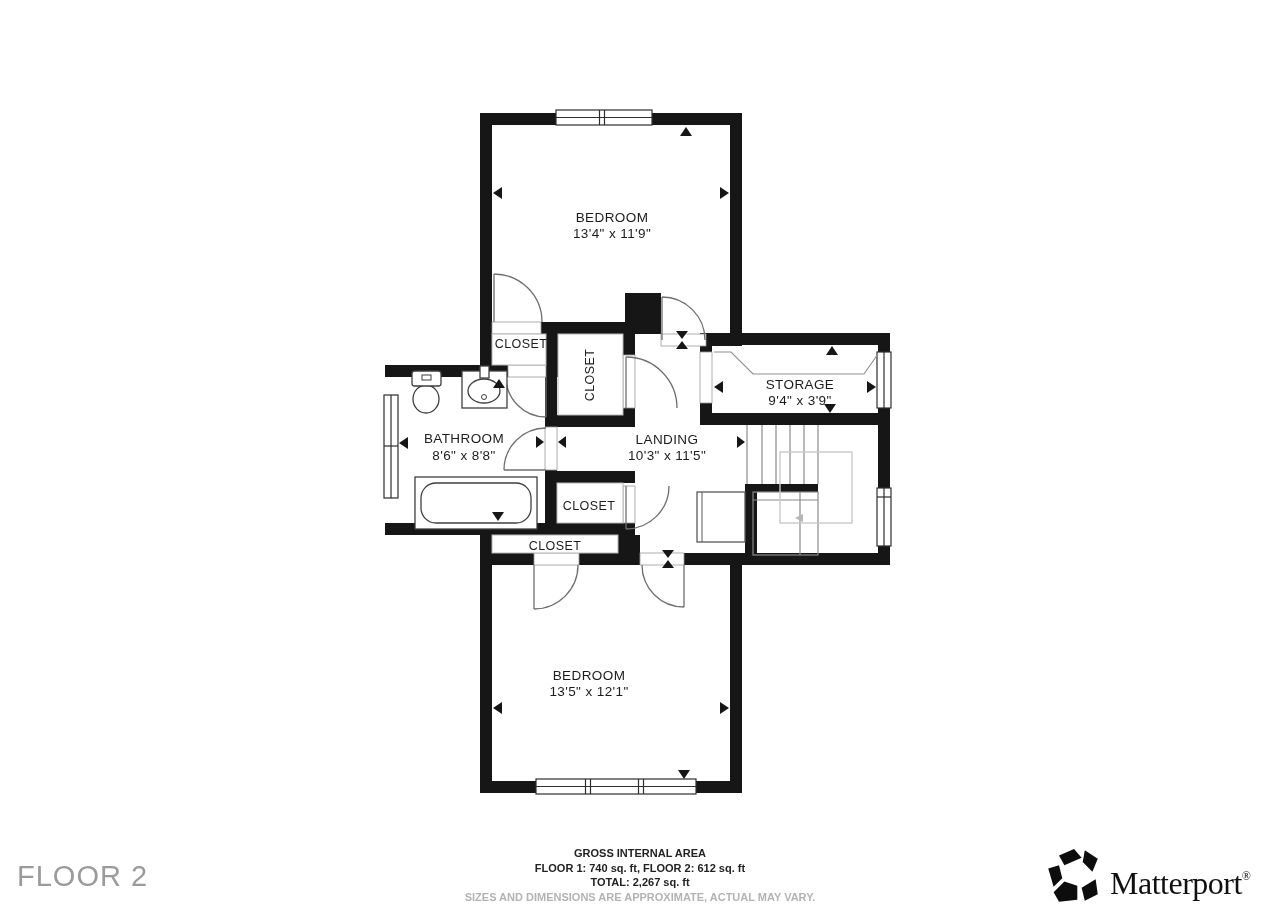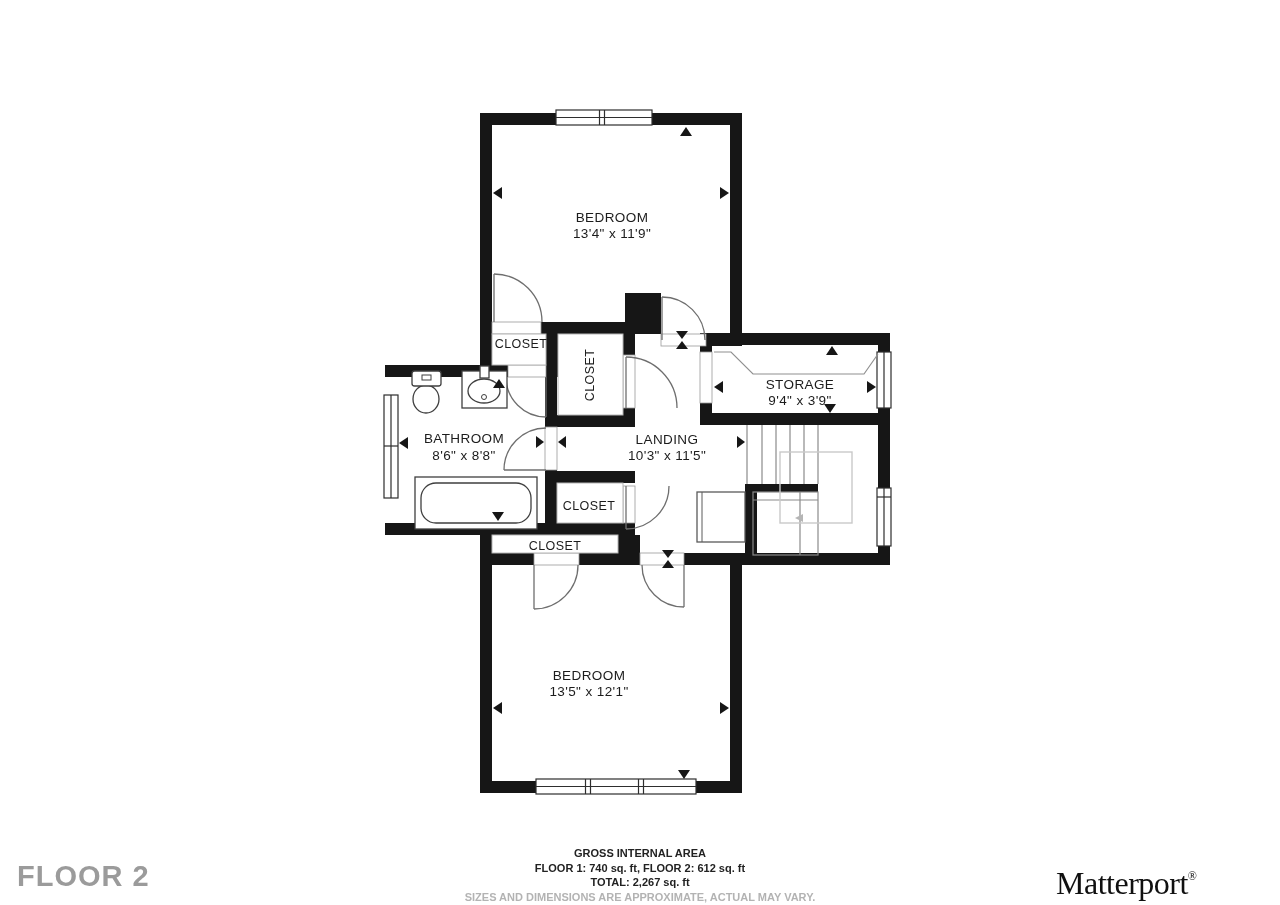--- a/index.html
+++ b/index.html
@@ -11,23 +11,23 @@
   .room-label{font-family:"Liberation Sans",sans-serif;fill:#1c1c1c;letter-spacing:0.4px;}
   .lbl-lg{font-size:13.5px;}
   .lbl-sm{font-size:12.5px;}
   .footer{
     position:absolute;left:0;top:846px;width:1280px;text-align:center;
     font-size:11px;line-height:14.5px;font-weight:bold;color:#222222;
   }
   .footer .disclaimer{color:#b3b3b3;}
   .floor-label{
     position:absolute;left:17px;top:860px;font-size:29px;color:#9b9b9b;
-    letter-spacing:1px;font-weight:700;
-  }
-  .brand{position:absolute;left:1046px;top:848px;height:56px;display:flex;align-items:flex-start;flex-direction:column;}
+    letter-spacing:1px;font-weight:400;
+  }
+  .brand{position:absolute;left:1046px;top:848px;height:56px;display:flex;align-items:flex-start;}
   .brand-icon{display:block;}
   .brand-word{
     font-family:"Liberation Serif",serif;font-size:32px;color:#101010;
     margin-left:10px;letter-spacing:-0.5px;line-height:56px;
   }
   .brand-word sup{font-size:12px;vertical-align:14px;letter-spacing:0;}
 </style>
 </head>
 <body>
 

